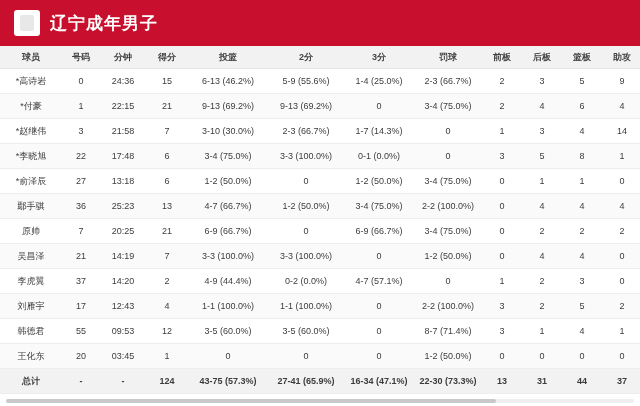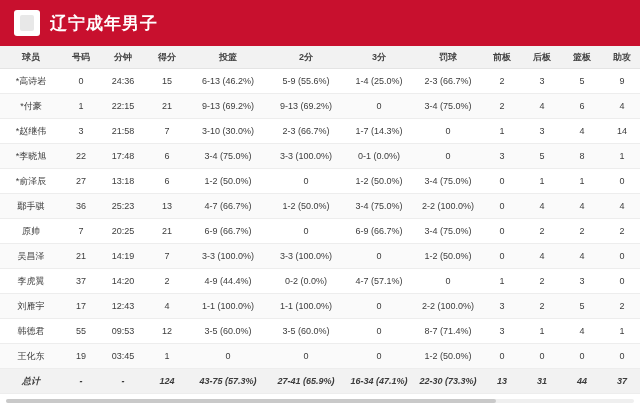--- a/index.html
+++ b/index.html
@@ -97,21 +97,20 @@
     text-align: left;
     padding-left: 8px;
     color: #222222;
   }
   tr.total td {
     background: #f2f2f2 !important;
     font-weight: bold;
     color: #333333;
     border-bottom: none;
     height: 26px;
-    font-style: italic;
   }
 
   
   col.c-player { width: 62px; }
   col.c-num    { width: 38px; }
   col.c-min    { width: 46px; }
   col.c-pts    { width: 42px; }
   col.c-fg     { width: 80px; }
   col.c-two    { width: 76px; }
   col.c-three  { width: 70px; }
@@ -353,21 +352,21 @@
           <td>0</td>
           <td>8-7 (71.4%)</td>
           <td>3</td>
           <td>1</td>
           <td>4</td>
           <td>1</td>
 
         </tr>
         <tr>
           <td class="player">王化东</td>
-          <td>19</td>
+          <td>20</td>
           <td>03:45</td>
           <td>1</td>
           <td>0</td>
           <td>0</td>
           <td>0</td>
           <td>1-2 (50.0%)</td>
           <td>0</td>
           <td>0</td>
           <td>0</td>
           <td>0</td>

